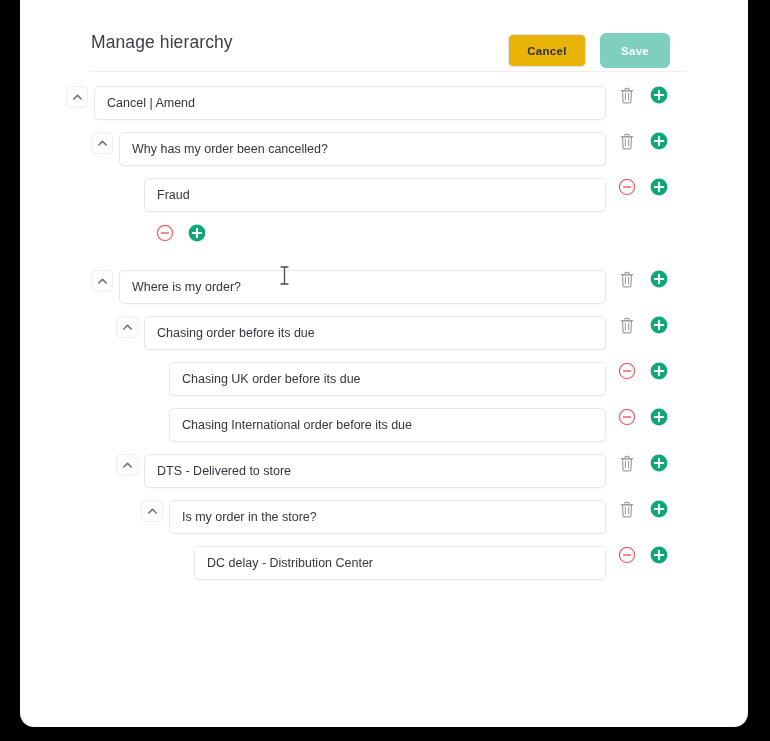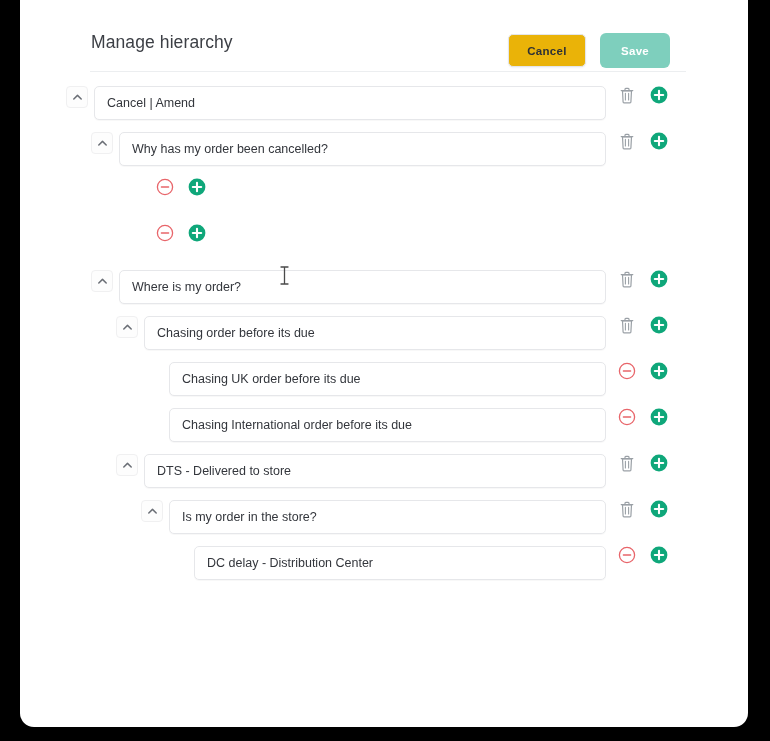--- a/index.html
+++ b/index.html
@@ -253,20 +253,21 @@
                   <circle cx="9" cy="9" r="8.4" fill="#0fa77a"></circle>
                   <path d="M9 4.8 V13.2 M4.8 9 H13.2" stroke="#ffffff" stroke-width="2.1" stroke-linecap="round"></path>
                 </svg>
               </button>
             </div>
             <div class="row-pad"></div>
           </div>
           <div class="row">
             <div class="indent" style="width: 96px;"></div>
             <div class="toggle placeholder"></div>
+            <input class="node-input" type="text" value="Fraud" style="">
             <div class="row-actions">
               <button class="icon-btn">
                 <svg width="18" height="18" viewBox="0 0 18 18">
                   <circle cx="9" cy="9" r="7.6" stroke="#e8656a" stroke-width="1.3" fill="none"></circle>
                   <path d="M5.4 9 H12.6" stroke="#e8656a" stroke-width="1.4" stroke-linecap="round"></path>
                 </svg>
               </button>
               <button class="icon-btn">
                 <svg width="18" height="18" viewBox="0 0 18 18">
                   <circle cx="9" cy="9" r="8.4" fill="#0fa77a"></circle>

